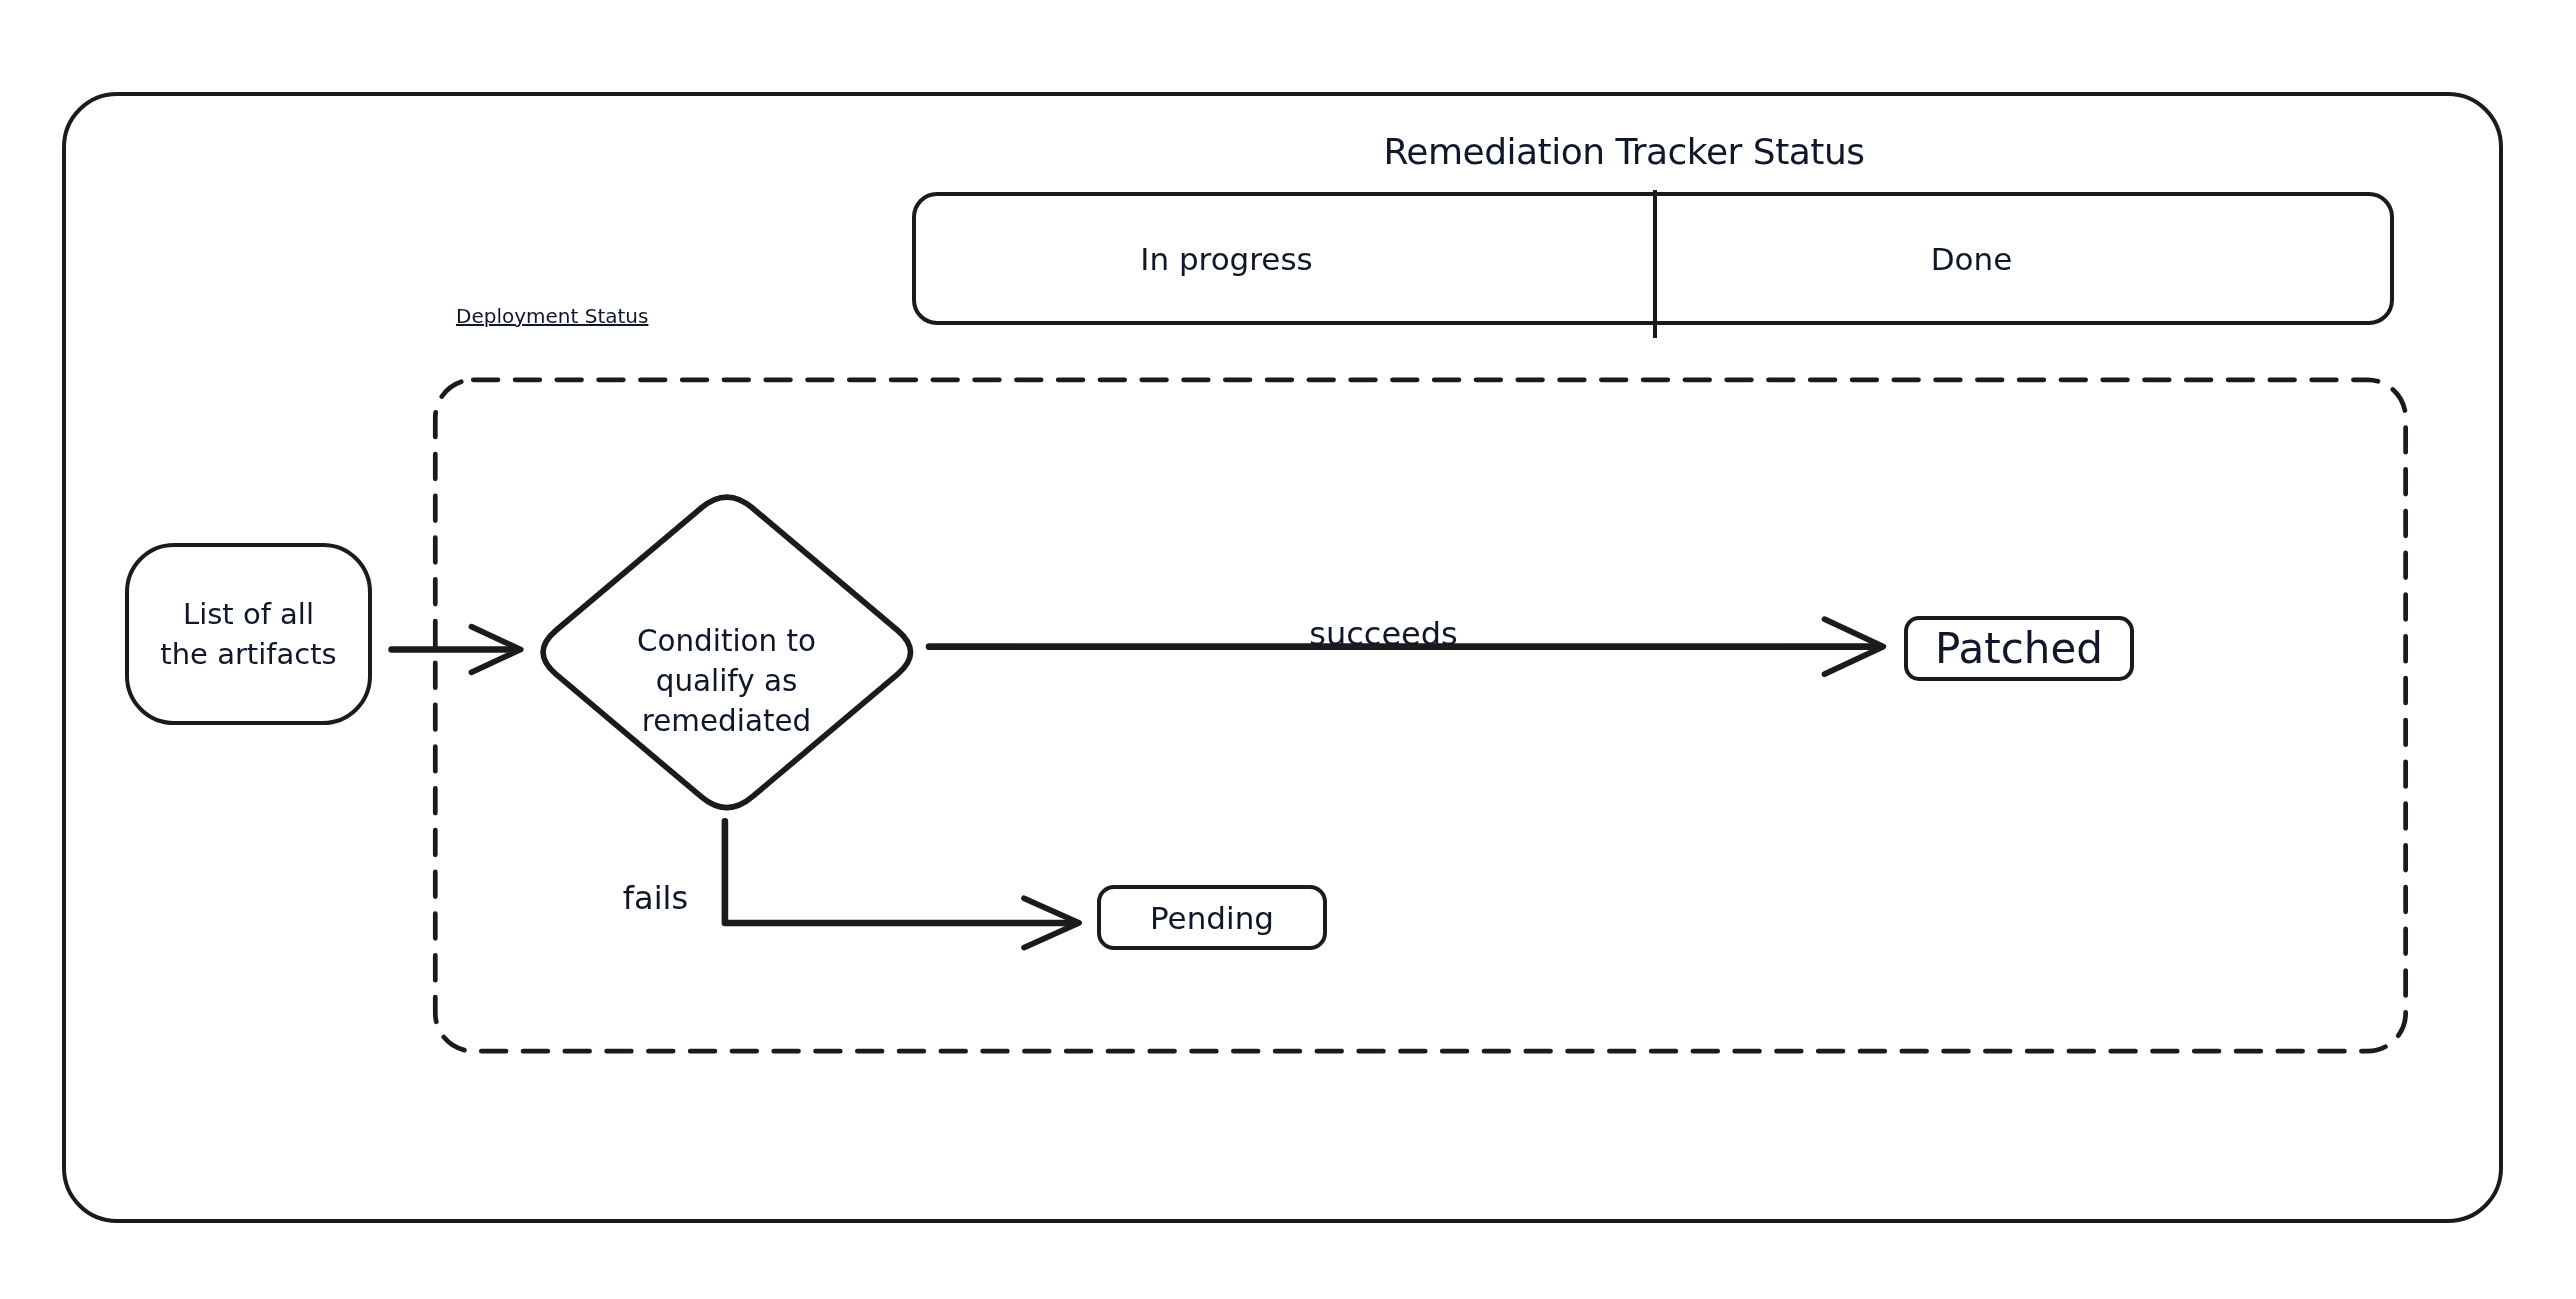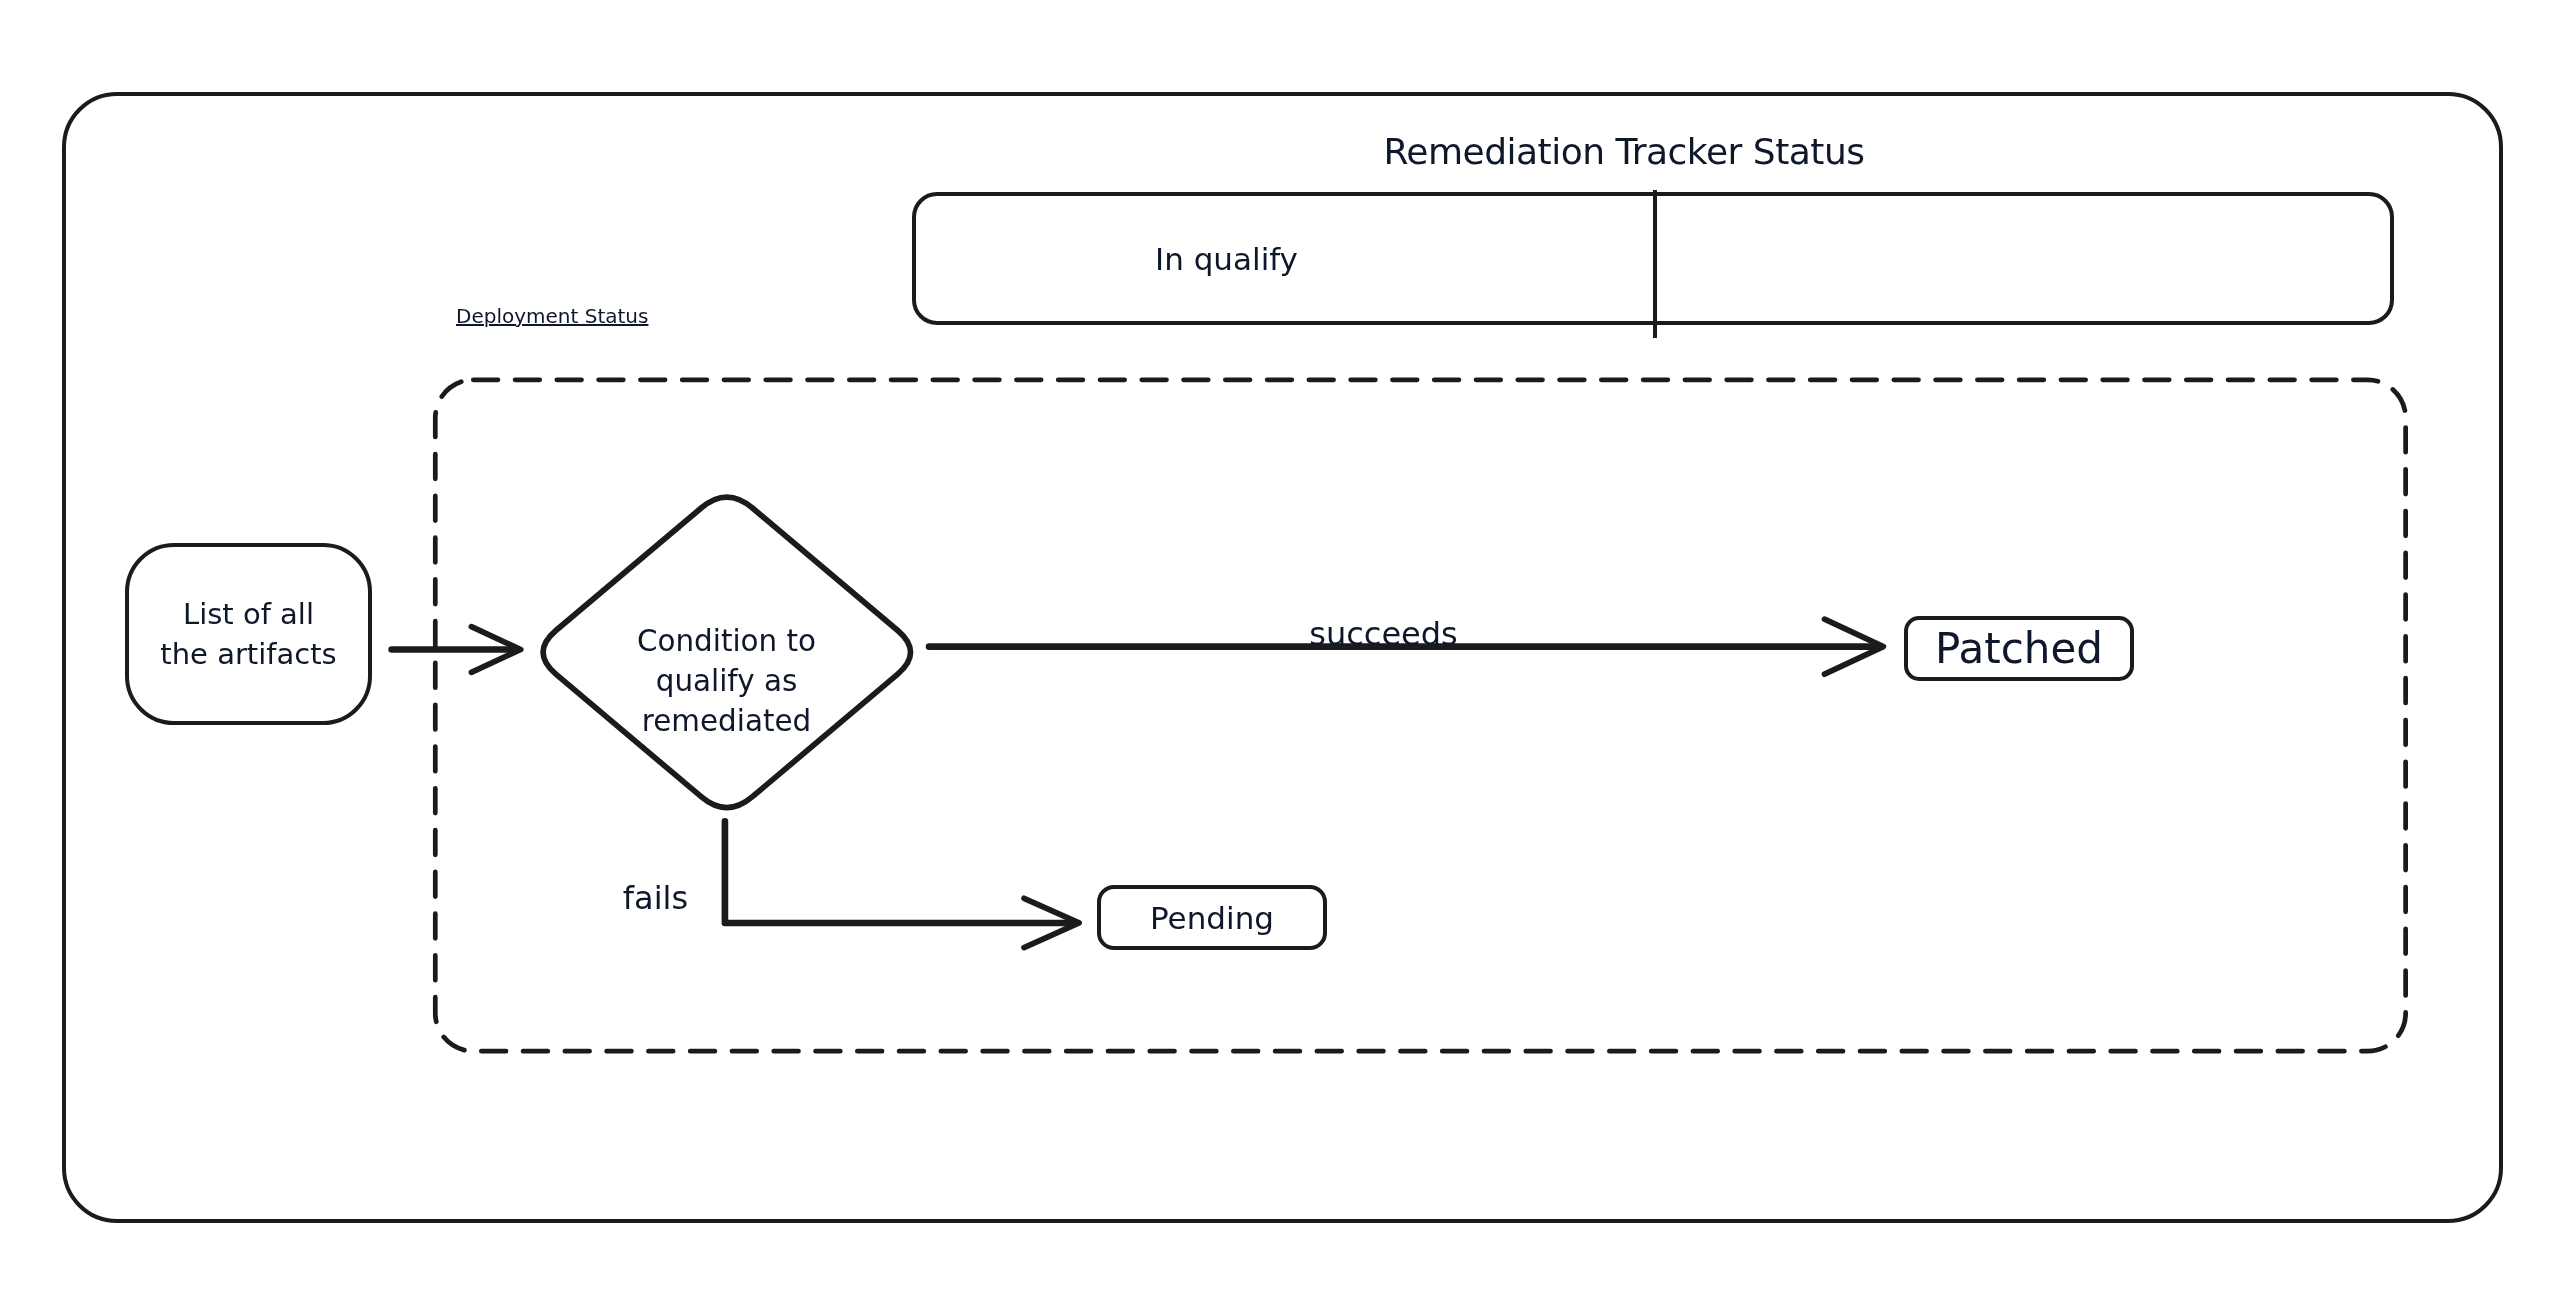--- a/index.html
+++ b/index.html
@@ -149,21 +149,24 @@
   </svg>
 
   <div class="abs outer-frame"></div>
 
   <div class="abs title-label">Remediation Tracker Status</div>
 
   <div class="abs status-bar"></div>
   <div class="abs bar-divider"></div>
 
   <div class="abs bar-cell cell-inprogress">
-    <span class="cell-text">In qualify</span>
+    <span class="cell-text">In progress</span>
+  </div>
+  <div class="abs bar-cell cell-done">
+    <span class="cell-text">Done</span>
   </div>
 
   <div class="abs deployment-label">Deployment Status</div>
 
   <div class="abs node-box artifacts-box">
     <span>List of all
 the artifacts</span>
   </div>
 
   <div class="abs diamond-label">

